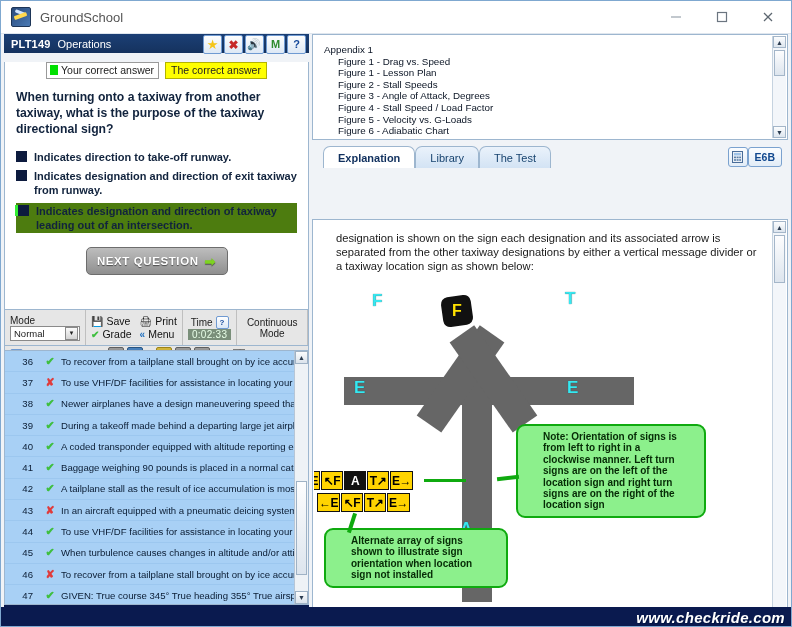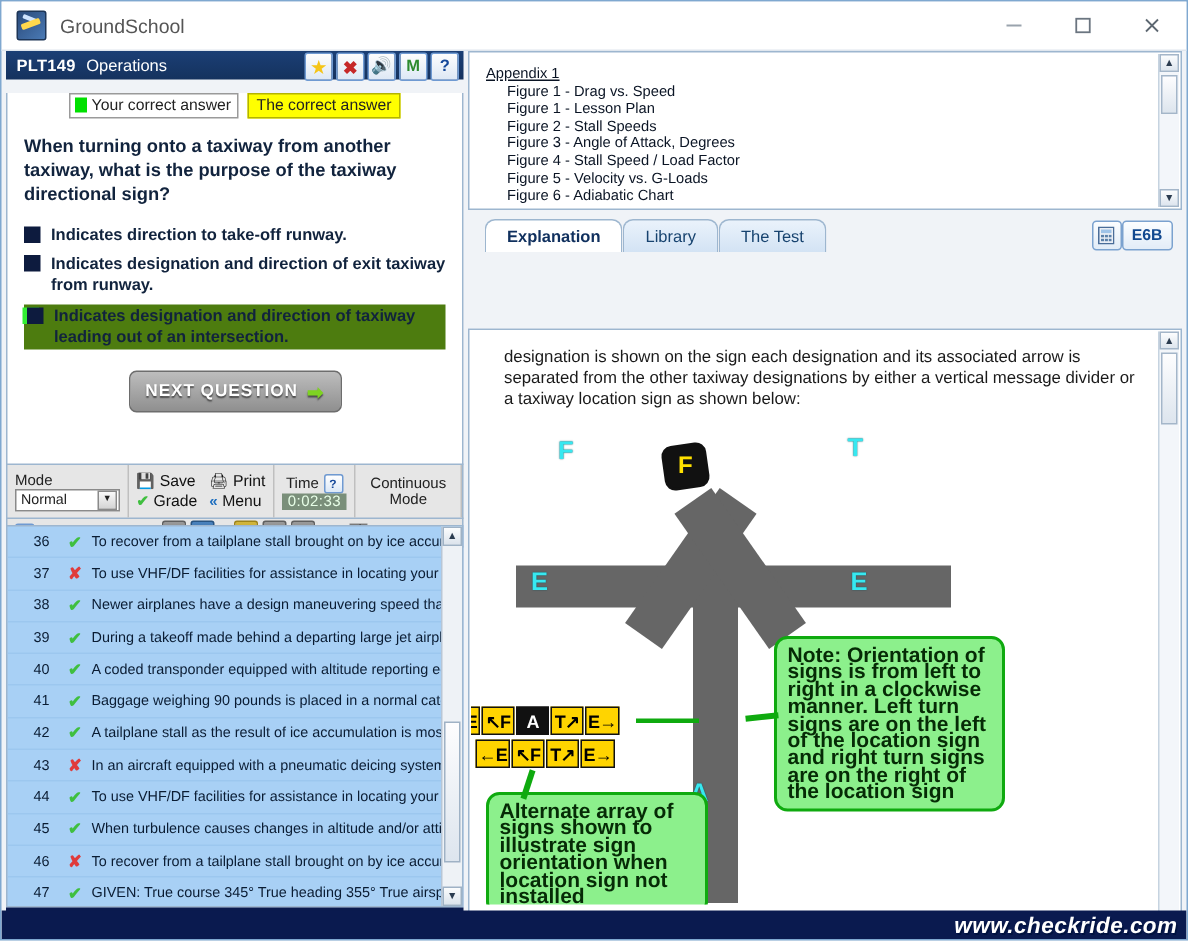--- a/index.html
+++ b/index.html
@@ -122,21 +122,21 @@
   
   .rightpane{position:absolute;left:311px;top:33px;right:3px;bottom:3px;}
   .tabstrip{height:24px;display:flex;align-items:flex-end;padding-left:11px;gap:0;}
   .tab{background:#fff;border:1px solid #9db6cf;border-bottom:none;
        border-radius:7px 7px 0 0;height:21px;padding:0 14px;display:flex;align-items:center;
        font-size:11px;font-weight:bold;color:#10305e;}
   .tab.inactive{background:linear-gradient(180deg,#eaf2fb,#d3e3f4);color:#17436f;font-weight:normal;}
   .panel{background:#fff;border:1px solid #9db6cf;position:relative;box-sizing:border-box;}
   .indexpanel{height:106px;}
   .indexlist{padding:9px 0 0 11px;font-size:9.8px;color:#0a1424;line-height:11.6px;}
-  .indexlist .lvl1{padding-left:0;text-decoration:underline;}
+  .indexlist .lvl1{padding-left:0;}
   .indexlist .lvl2{padding-left:14px;}
   .vscroll{position:absolute;right:1px;top:1px;bottom:1px;width:13px;background:#f3f6fa;
            border-left:1px solid #c6d3e0;}
   .vsarr{height:12px;background:linear-gradient(180deg,#fcfdfe,#dde5ee);border:1px solid #a4b6c9;
          display:flex;align-items:center;justify-content:center;font-size:7px;color:#2b3c50;box-sizing:border-box;}
   .vsarr.bot{position:absolute;bottom:0;left:0;right:0;}
   .vsthumb{position:absolute;left:1px;right:1px;background:linear-gradient(180deg,#fdfdfe,#dde5ee);
            border:1px solid #a4b6c9;}
 
   .tabstrip2{height:24px;display:flex;align-items:flex-end;padding-left:11px;position:relative;margin-top:4px;text-align:right;}
@@ -158,21 +158,21 @@
            font-family:"Liberation Sans",sans-serif;text-shadow:0 0 1px #0a4a55;}
   .loc-sign{position:absolute;width:26px;height:26px;background:#111;border-radius:7px;
             border:2px solid #111;transform:rotate(-8deg);display:flex;align-items:center;justify-content:center;}
   .loc-sign span{color:#ffe100;font-weight:bold;font-size:16px;transform:rotate(8deg);}
   .signrow{position:absolute;display:flex;gap:1px;}
   .sign{background:#ffd400;border:1px solid #111;min-width:22px;height:19px;
         display:flex;align-items:center;justify-content:center;color:#000;font-weight:bold;font-size:12px;
         letter-spacing:-0.5px;padding:0 1px;box-sizing:border-box;}
   .sign.loc{background:#111;color:#fff;}
   .callout{position:absolute;background:#8cf08c;border:2px solid #0faa0f;border-radius:9px;
-           padding:5px 7px;color:#062b06;font-size:14px;line-height:11.4px;font-weight:bold;}
+           padding:5px 25px;color:#062b06;font-size:10px;line-height:11.4px;font-weight:bold;}
   .ptr{position:absolute;background:#0faa0f;}
 
   .watermark{position:absolute;right:6px;bottom:0px;height:18px;display:flex;align-items:center;
              color:#fff;font-style:italic;font-weight:bold;font-size:15px;letter-spacing:.3px;
              text-shadow:1px 1px 0 #00123f;}
 </style>
 </head>
 <body>
 
 <div class="app">

